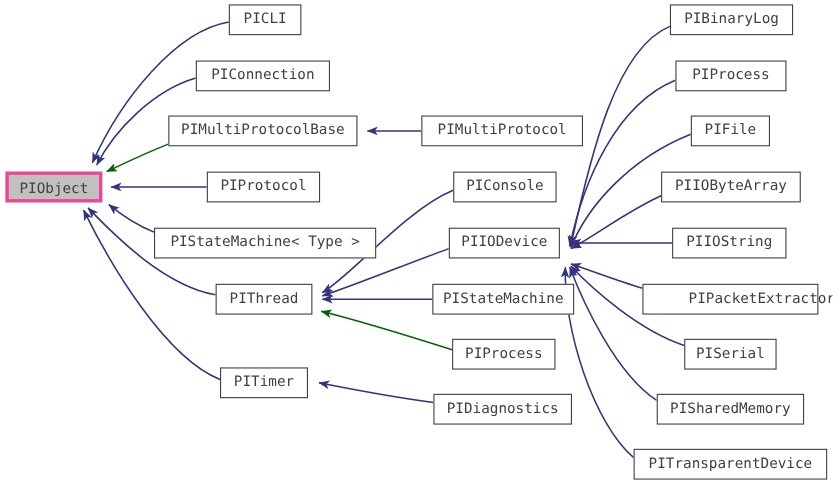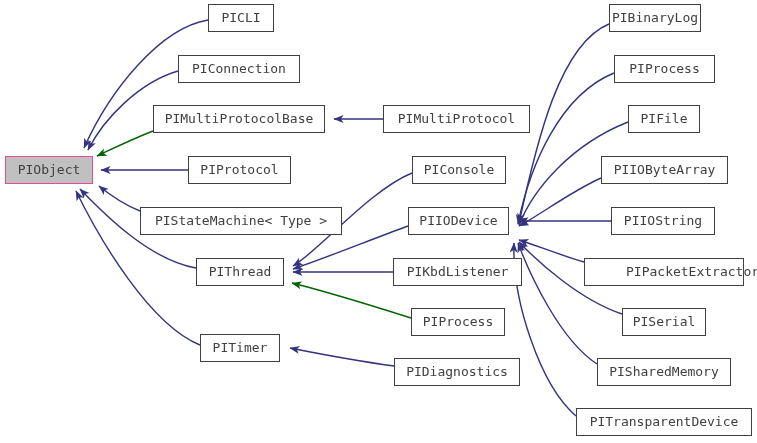--- a/index.html
+++ b/index.html
@@ -30,21 +30,21 @@
     font-size: 13px;
     line-height: 26px;
     height: 28px;
     text-align: center;
     white-space: nowrap;
     letter-spacing: 0px;
     z-index: 5;
   }
   .node.root {
     background: #c0c0c0;
-    border: 1px solid #ec4899;
+    border: 3px solid #ec4899;
   }
   .node-label {
     display: block;
     pointer-events: none;
   }
 </style>
 </head>
 <body>
 
 <div id="diagram-root">
@@ -110,29 +110,29 @@
       <div class="node" style="left: 383px; top: 105px; width: 147px; height: 28px;">
         <span class="node-label">PIMultiProtocol</span>
       </div>
       <div class="node" style="left: 412px; top: 156px; width: 94px; height: 28px;">
         <span class="node-label">PIConsole</span>
       </div>
       <div class="node" style="left: 408px; top: 207px; width: 101px; height: 28px;">
         <span class="node-label">PIIODevice</span>
       </div>
       <div class="node" style="left: 393px; top: 258px; width: 129px; height: 28px;">
-        <span class="node-label">PIKbdListener</span>
+        <span class="node-label">PIStateMachine</span>
       </div>
       <div class="node" style="left: 411px; top: 308px; width: 94px; height: 28px;">
         <span class="node-label">PIProcess</span>
       </div>
       <div class="node" style="left: 394px; top: 358px; width: 126px; height: 28px;">
         <span class="node-label">PIDiagnostics</span>
       </div>
-      <div class="node" style="left: 609px; top: 4px; width: 92px; height: 28px;">
+      <div class="node" style="left: 609px; top: 4px; width: 112px; height: 28px;">
         <span class="node-label">PIBinaryLog</span>
       </div>
       <div class="node" style="left: 614px; top: 55px; width: 101px; height: 28px;">
         <span class="node-label">PIProcess</span>
       </div>
       <div class="node" style="left: 628px; top: 105px; width: 72px; height: 28px;">
         <span class="node-label">PIFile</span>
       </div>
       <div class="node" style="left: 601px; top: 156px; width: 127px; height: 28px;">
         <span class="node-label">PIIOByteArray</span>

